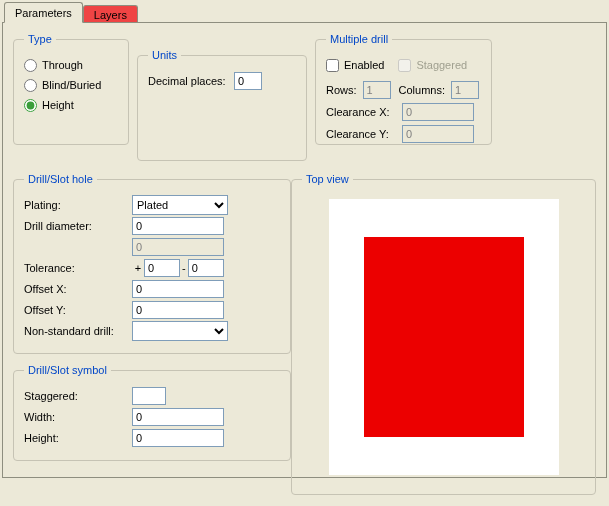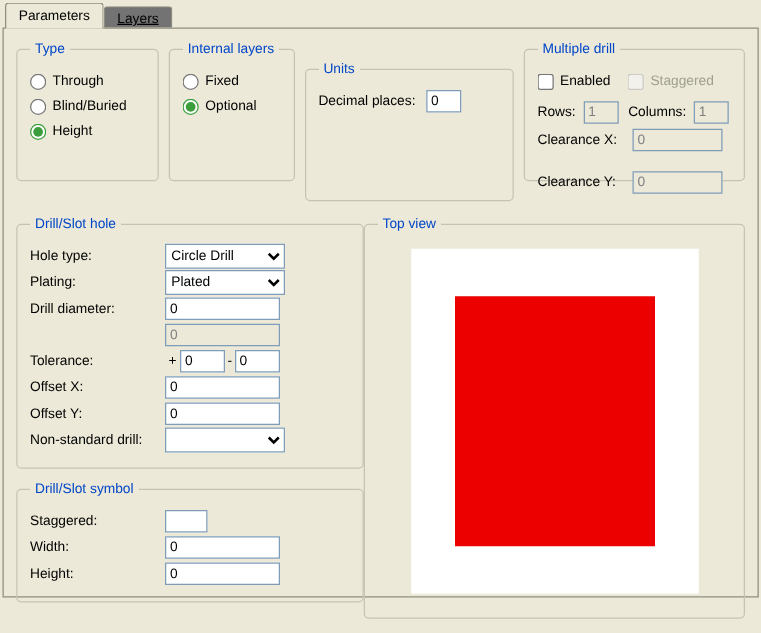--- a/index.html
+++ b/index.html
@@ -31,23 +31,22 @@
     cursor: pointer;
   }
   .tab.active {
     background: #ECE9D8;
     border-bottom: 1px solid #ECE9D8;
     z-index: 2;
     top: 1px;
     padding-top: 4px;
   }
   .tab.inactive {
-    background: #737373;
+    background: #ef4444;
     top: 2px;
-    text-decoration: underline;
   }
   .panel {
     border: 1px solid #8E8E7F;
     background: #ECE9D8;
     margin: 0 2px 2px 2px;
     height: 456px;
     padding: 10px 10px 10px 10px;
     position: relative;
   }
   fieldset {
@@ -114,21 +113,21 @@
   .num-mid { width: 92px; }
   .multi-grid {
     display: grid;
     grid-template-columns: auto 30px auto 30px;
     gap: 4px 6px;
     align-items: center;
   }
   .multi-full {
     display: grid;
     grid-template-columns: 70px 1fr;
-    gap: 16px 6px;
+    gap: 4px 6px;
     align-items: center;
     margin-top: 4px;
   }
   .row2 {
     display: flex;
     margin-top: 12px;
   }
   .col-left { width: 278px; }
   .fs-hole { width: 278px; }
   .fs-symbol { width: 278px; margin-top: 10px; }
@@ -175,31 +174,20 @@
       <div class="radio-row">
         <input type="radio" name="type" style="">
         <label>Blind/Buried</label>
       </div>
       <div class="radio-row">
         <input type="radio" name="type" checked="" class="green-radio" style="">
         <label>Height</label>
       </div>
     </fieldset>
 
-    <fieldset class="fs-internal">
-      <legend>Internal layers</legend>
-      <div class="radio-row">
-        <input type="radio" name="intl" style="">
-        <label>Fixed</label>
-      </div>
-      <div class="radio-row">
-        <input type="radio" name="intl" checked="" class="green-radio" style="">
-        <label>Optional</label>
-      </div>
-    </fieldset>
 
     <fieldset class="fs-units">
       <legend>Units</legend>
       <div class="field-row">
         <span class="lbl" style="width:86px">Decimal places:</span>
         <input type="text" class="num-small" value="0" style="">
       </div>
     </fieldset>
 
     <fieldset class="fs-multi">
@@ -228,24 +216,20 @@
       </div>
     </fieldset>
   </div>
 
   <div class="row2">
     <div class="col-left">
 
       <fieldset class="fs-hole">
         <legend>Drill/Slot hole</legend>
         <div class="field-row">
-          <span class="lbl-wide">Hole type:</span>
-          <select class="sel-mid"><option>Circle Drill</option></select>
-        </div>
-        <div class="field-row">
           <span class="lbl-wide">Plating:</span>
           <select class="sel-mid"><option>Plated</option></select>
         </div>
         <div class="field-row">
           <span class="lbl-wide">Drill diameter:</span>
           <input type="text" class="num-mid" value="0" style="">
         </div>
         <div class="field-row">
           <span class="lbl-wide"></span>
           <input type="text" class="num-mid disabled" disabled="" value="0" style="">

